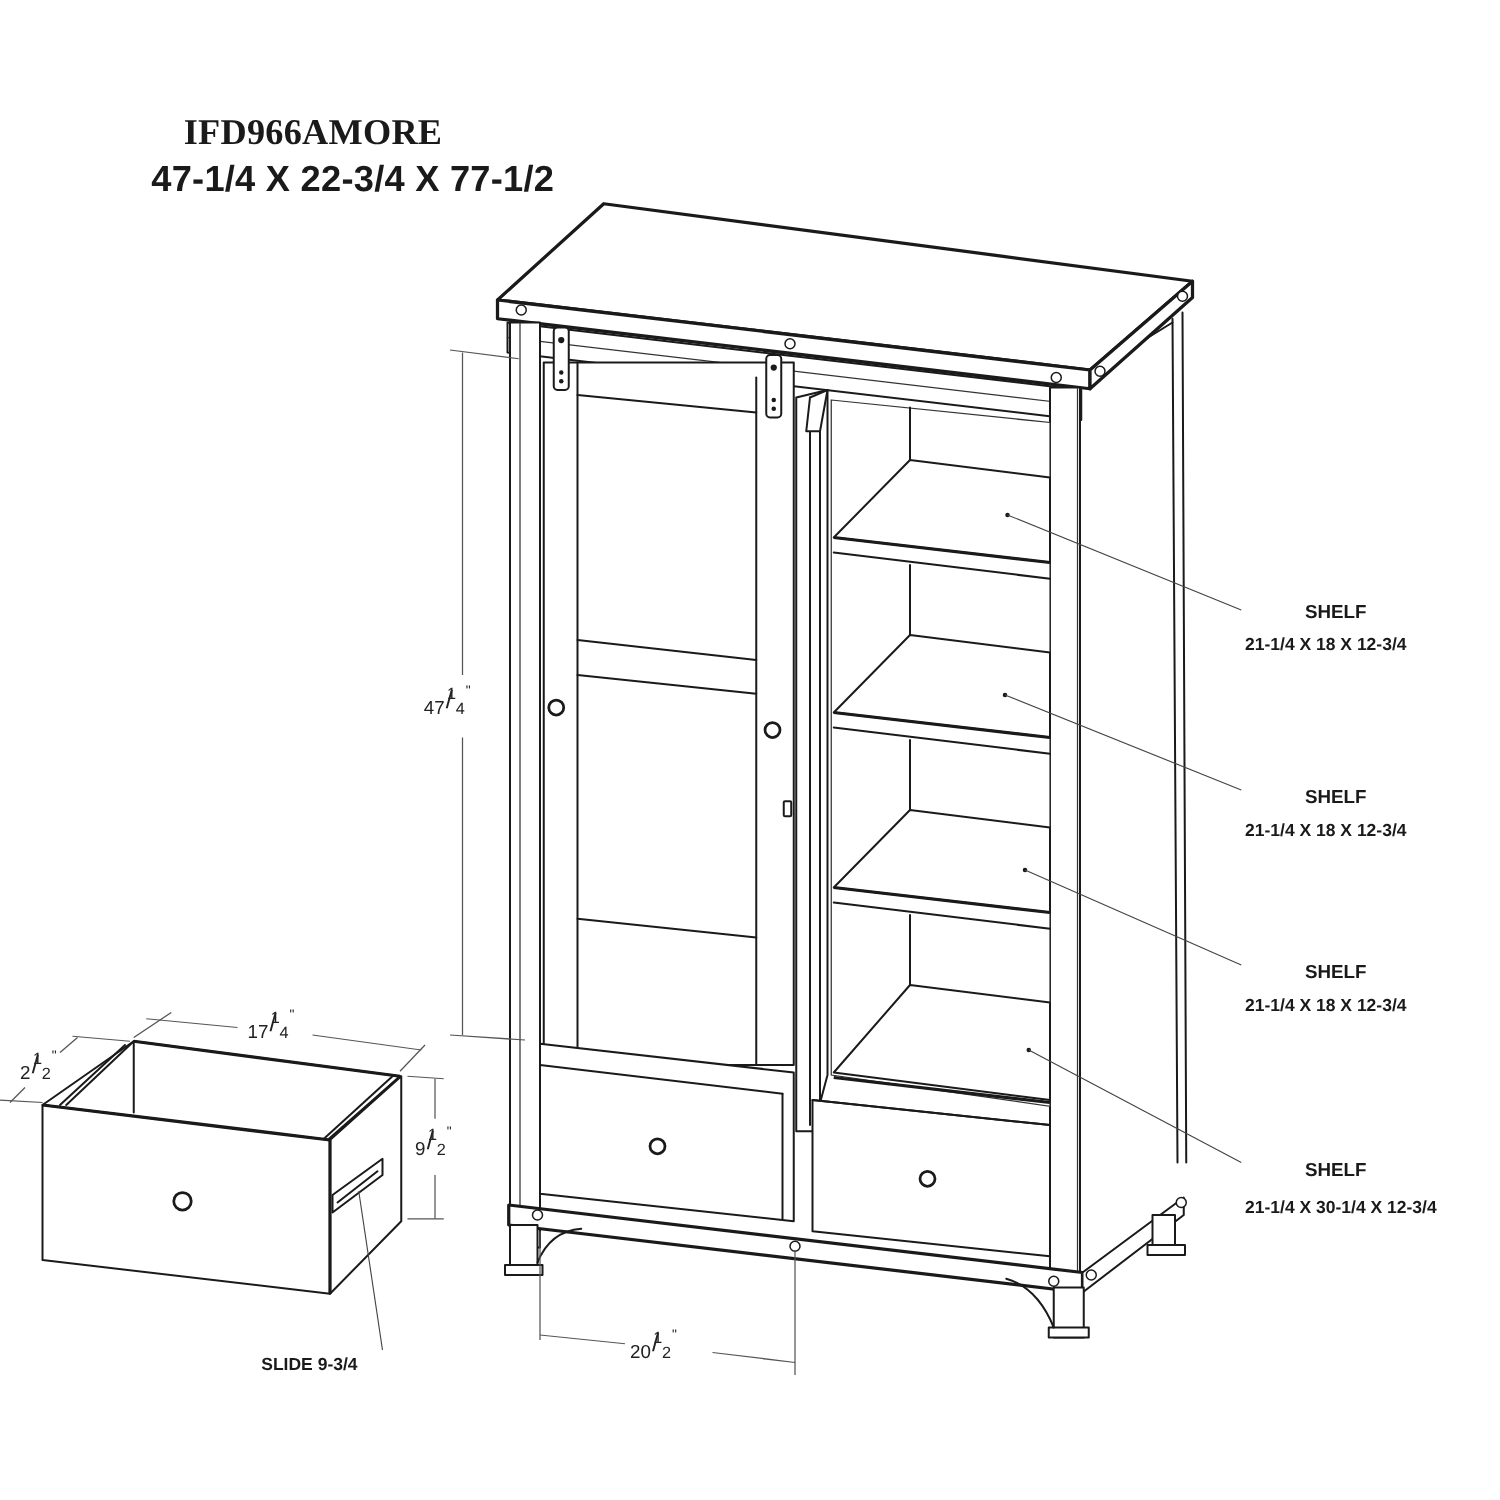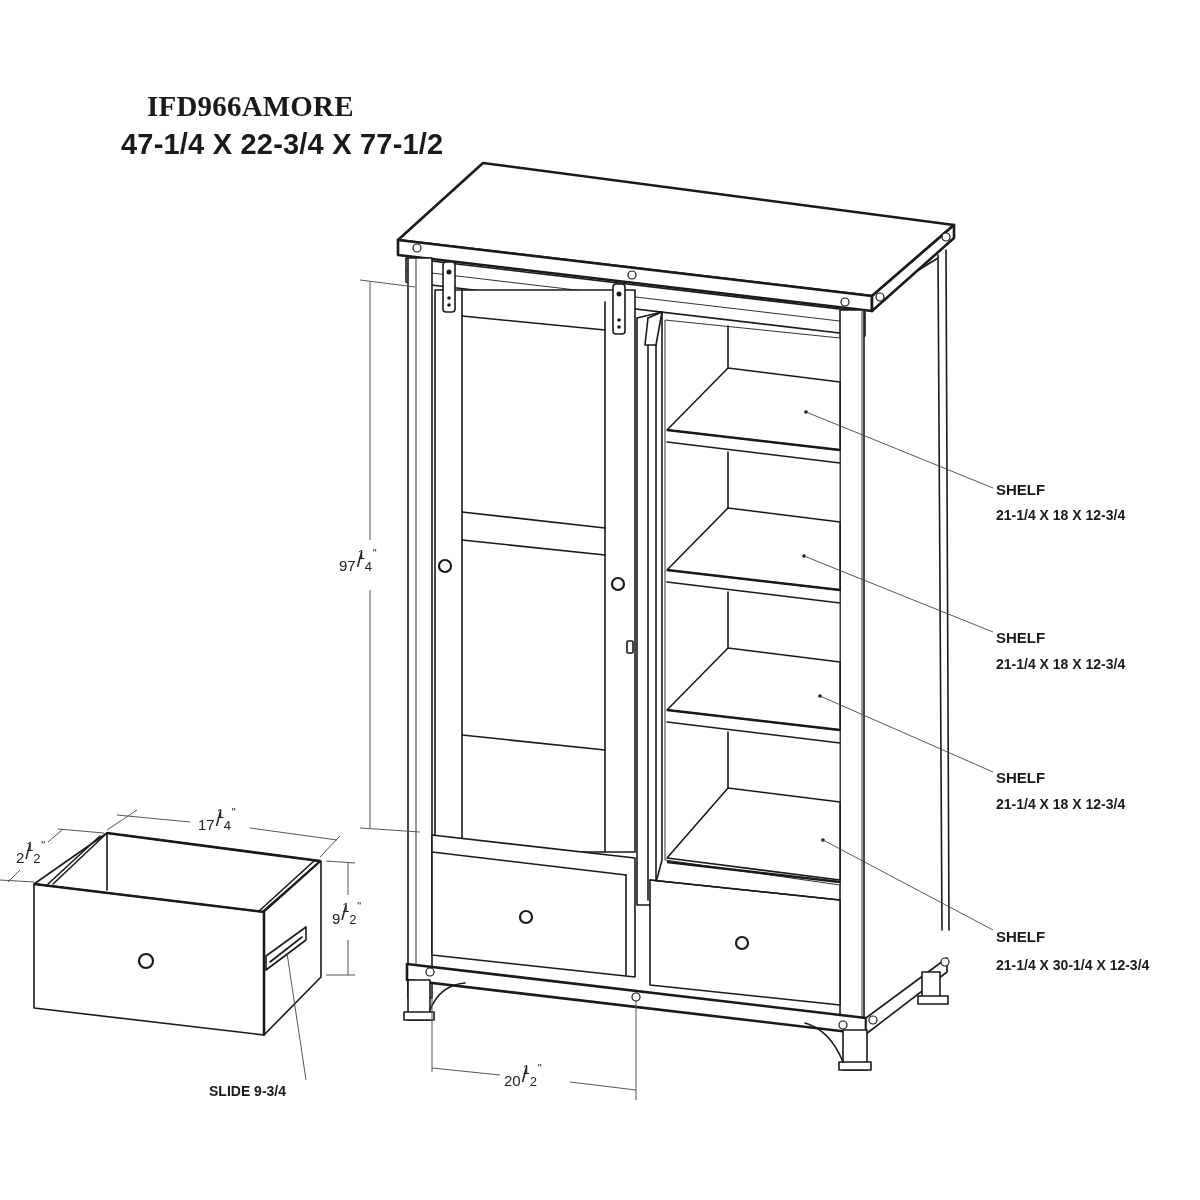--- a/index.html
+++ b/index.html
@@ -11,21 +11,21 @@
   .thin { stroke: #333; stroke-width: 1; fill: none; }
   .dim { stroke: #555; stroke-width: 1; fill: none; }
   .leader { stroke: #444; stroke-width: 0.9; fill: none; }
   .fillw { fill: #ffffff; }
   .knob { fill: #fff; stroke: #1a1a1a; stroke-width: 2.2; }
   .bolt { fill: #fff; stroke: #1a1a1a; stroke-width: 1.2; }
   .dot  { fill: #1a1a1a; }
 
   .title { position: absolute; font-weight: bold; font-size: 29px; white-space: nowrap; letter-spacing: 0.2px; }
   .label-bold { position: absolute; font-weight: bold; white-space: nowrap; }
-  .shelf-name { font-size: 15px; }
+  .shelf-name { font-size: 15px; margin-left: 48px; }
   .shelf-dim  { font-size: 14px; }
   .dimtxt { position: absolute; font-size: 15px; color: #222; white-space: nowrap; background: #fff; padding: 0 2px; }
   .frac { display: inline-block; position: relative; width: 18px; height: 22px; vertical-align: -4px; }
   .frac .n { position: absolute; left: 2px; top: -6px; font-size: 13px; }
   .frac .d { position: absolute; left: 9px; top: 6px; font-size: 13px; }
   .frac .s { position: absolute; left: 1px; top: -4px; font-size: 20px; transform: rotate(0deg); }
   .frac .q { position: absolute; left: 17px; top: -6px; font-size: 11px; }
 </style>
 </head>
 <body>
@@ -224,21 +224,21 @@
     <line class="dim" x1="20" y1="870" x2="8" y2="882"></line>
 
     <line class="dim" x1="326" y1="861" x2="355" y2="863"></line>
     <line class="dim" x1="326" y1="975" x2="355" y2="975"></line>
     <line class="dim" x1="348" y1="863" x2="348" y2="895"></line>
     <line class="dim" x1="348" y1="940" x2="348" y2="975"></line>
   </g>
 </svg>
 
 <div class="dimtxt" style="left:337px; top:553px;">
-  <span>97</span><span class="frac"><span class="n">1</span><span class="s">/</span><span class="d">4</span><span class="q">"</span></span>
+  <span>47</span><span class="frac"><span class="n">1</span><span class="s">/</span><span class="d">4</span><span class="q">"</span></span>
 </div>
 
 <div class="dimtxt" style="left:502px; top:1068px;">
   <span>20</span><span class="frac"><span class="n">1</span><span class="s">/</span><span class="d">2</span><span class="q">"</span></span>
 </div>
 
 <div class="dimtxt" style="left:196px; top:812px;">
   <span>17</span><span class="frac"><span class="n">1</span><span class="s">/</span><span class="d">4</span><span class="q">"</span></span>
 </div>
 

